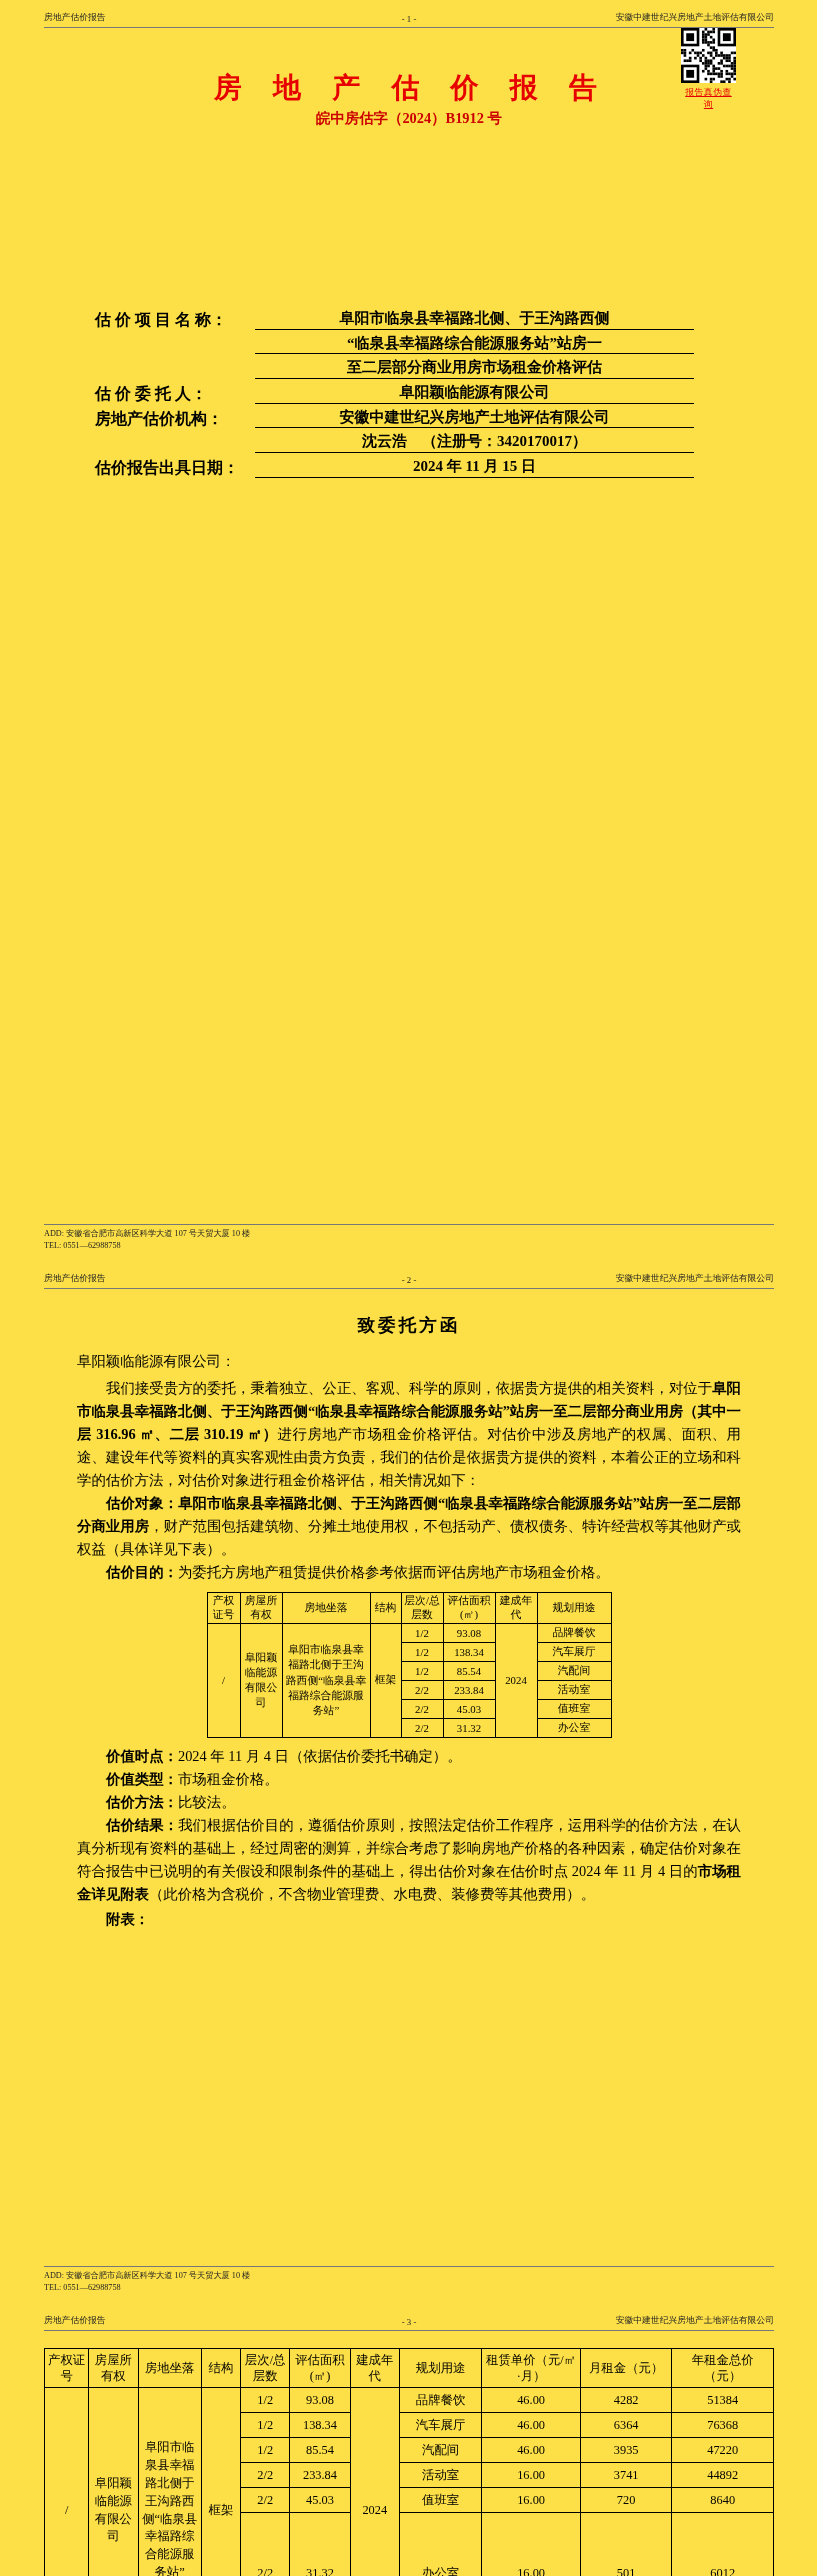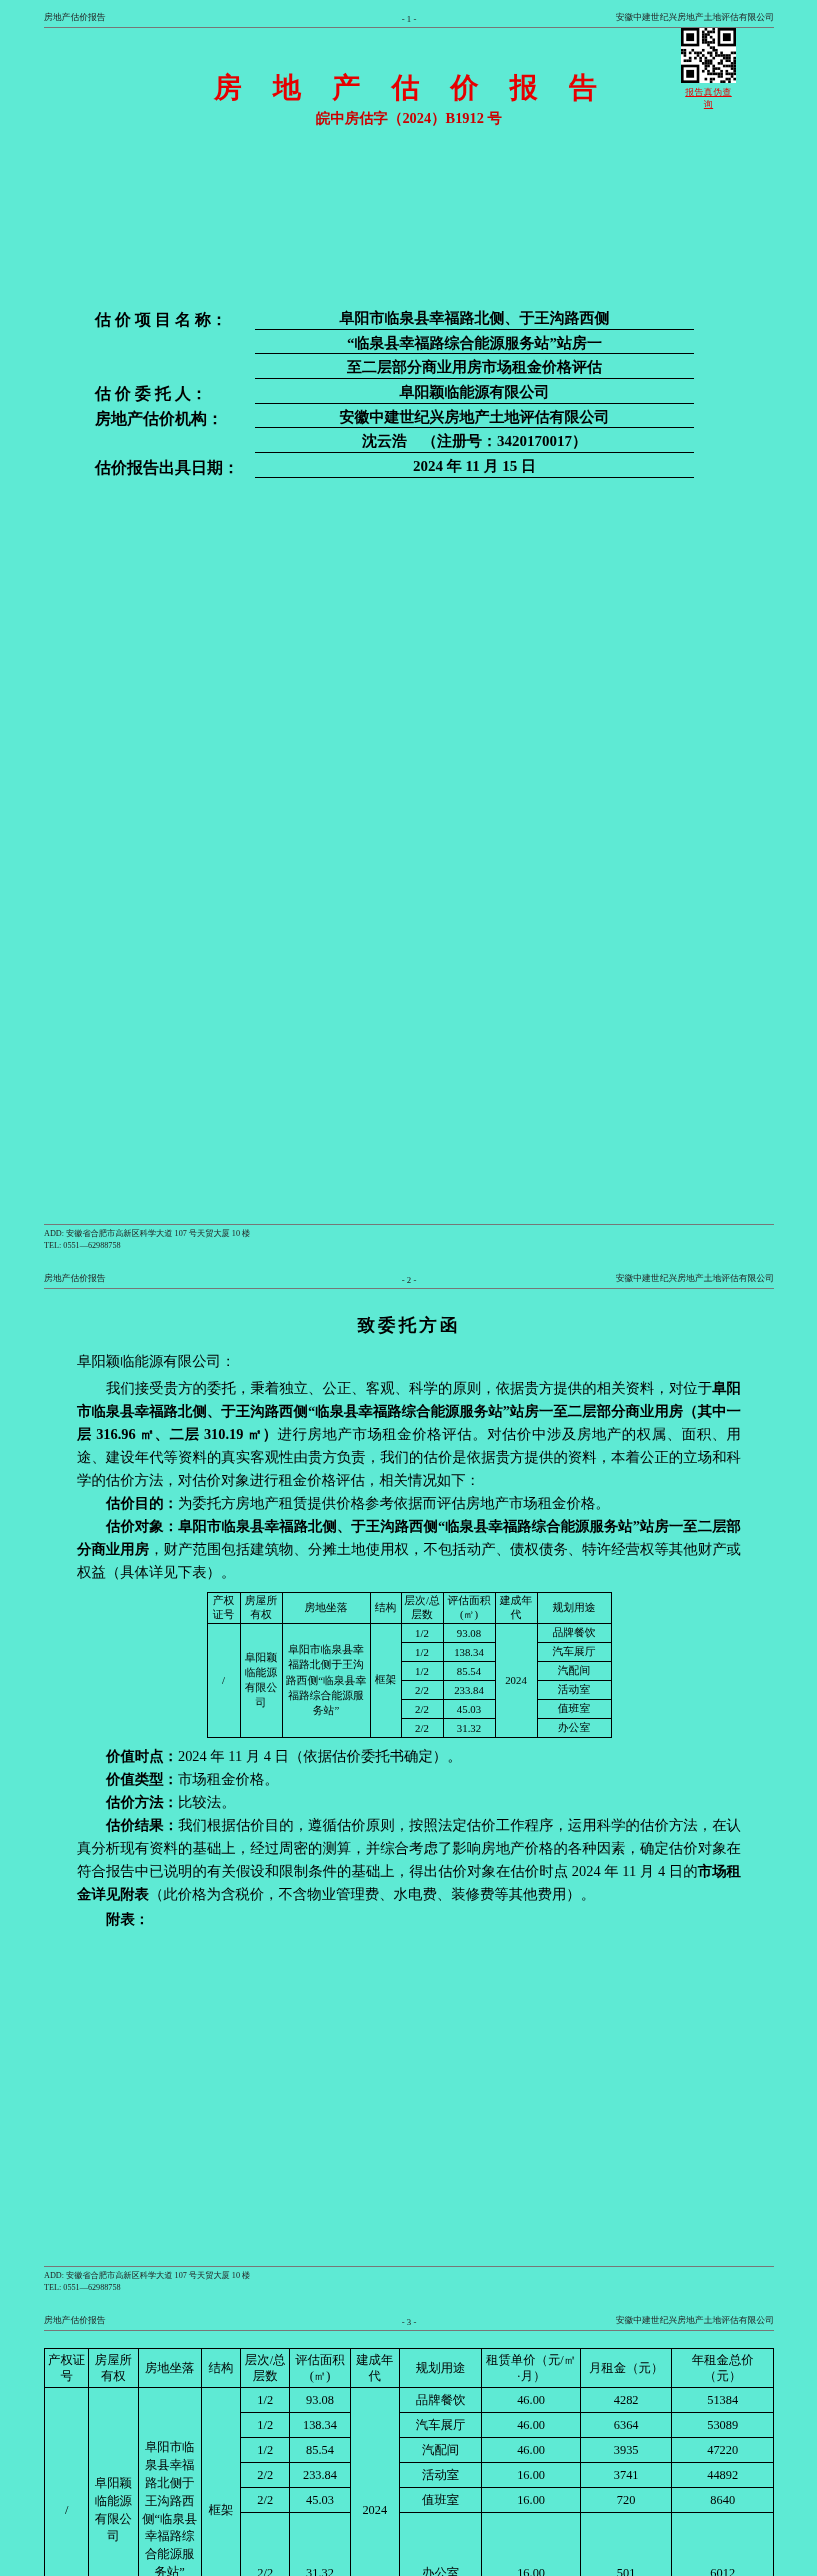--- a/index.html
+++ b/index.html
@@ -4,21 +4,21 @@
 <title>房地产估价报告</title>
 <style>
   * { margin:0; padding:0; box-sizing:border-box; }
   html,body { background:#ffffff; }
   body {
     width:818px;
     font-family:"Liberation Serif","DejaVu Serif",serif;
     color:#000;
   }
   .doc { position:relative; width:818px; height:3264px; background:#fff; overflow:hidden; }
-  .page { position:relative; width:100%; background:#5eead4; }
+  .page { position:relative; width:100%; background:#fde047; }
   #page1 { height:1261px; }
   #page2 { height:1042px; }
   #page3 { height:961px; }
 
   
   .pg-header {
     position:absolute; top:12.4px; left:44px; right:44px;
     display:flex; justify-content:space-between; align-items:flex-end;
     font-size:8.8px; color:#222;
     border-bottom:0.5px solid #777; padding-bottom:3.1px;
@@ -277,23 +277,23 @@
       <span class="ph-center">- 2 -</span>
       <span class="ph-right">安徽中建世纪兴房地产土地评估有限公司</span>
     </header>
 
     <div class="content2">
       <h2 class="letter-title">致委托方函</h2>
       <p class="salutation">阜阳颖临能源有限公司：</p>
 
       <p class="para"><span>我们接受贵方的委托，秉着独立、公正、客观、科学的原则，依据贵方提供的相关资料，对位于</span><b>阜阳市临泉县幸福路北侧、于王沟路西侧“临泉县幸福路综合能源服务站”站房一至二层部分商业用房（其中一层 316.96 ㎡、二层 310.19 ㎡）</b><span>进行房地产市场租金价格评估。对估价中涉及房地产的权属、面积、用途、建设年代等资料的真实客观性由贵方负责，我们的估价是依据贵方提供的资料，本着公正的立场和科学的估价方法，对估价对象进行租金价格评估，相关情况如下：</span></p>
 
+      <p class="para"><b>估价对象：</b><b>阜阳市临泉县幸福路北侧、于王沟路西侧“临泉县幸福路综合能源服务站”站房一至二层部分商业用房</b><span>，财产范围包括建筑物、分摊土地使用权，不包括动产、债权债务、特许经营权等其他财产或权益（具体详见下表）。</span></p>
+
       <p class="para"><b>估价目的：</b><span>为委托方房地产租赁提供价格参考依据而评估房地产市场租金价格。</span></p>
-
-      <p class="para"><b>估价对象：</b><b>阜阳市临泉县幸福路北侧、于王沟路西侧“临泉县幸福路综合能源服务站”站房一至二层部分商业用房</b><span>，财产范围包括建筑物、分摊土地使用权，不包括动产、债权债务、特许经营权等其他财产或权益（具体详见下表）。</span></p>
 
       <table class="tbl tbl1">
         <colgroup>
           <col style="width:33px">
             <col style="width:42px">
             <col style="width:88px">
             <col style="width:31px">
           <col style="width:42px">
             <col style="width:52px">
             <col style="width:42px">
@@ -413,21 +413,21 @@
             <td>46.00</td>
             <td>4282</td>
             <td>51384</td>
           </tr>
           <tr>
             <td>1/2</td>
             <td>138.34</td>
             <td>汽车展厅</td>
             <td>46.00</td>
             <td>6364</td>
-            <td>53089</td>
+            <td>76368</td>
           </tr>
           <tr>
             <td>1/2</td>
             <td>85.54</td>
             <td>汽配间</td>
             <td>46.00</td>
             <td>3935</td>
             <td>47220</td>
           </tr>
           <tr>

